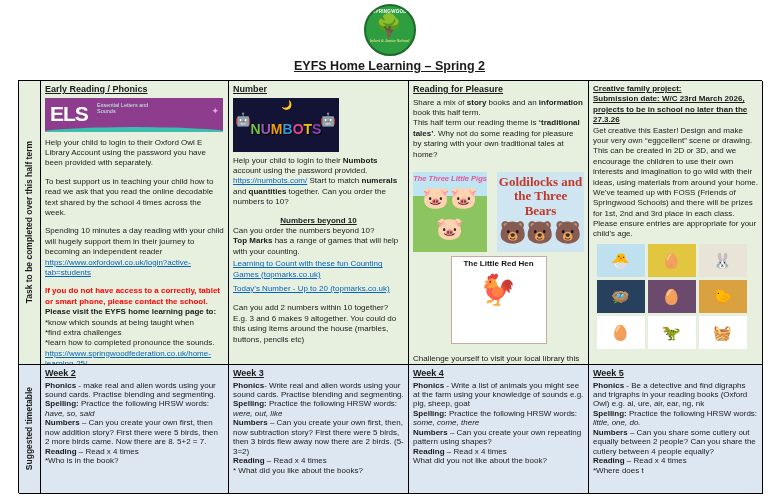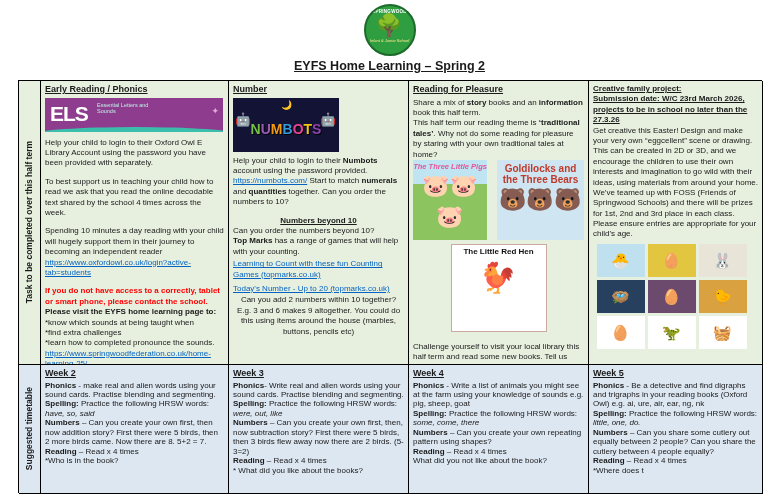--- a/index.html
+++ b/index.html
@@ -58,28 +58,28 @@
     position:relative;width:106px;height:54px;background:#131335;
     margin:1px 0 4px 0;overflow:hidden;text-align:center;
   }
   .nb-moon{position:absolute;left:48px;top:2px;font-size:9px;}
   .nb-robot{position:absolute;top:14px;font-size:13px;}
   .nb-robot.rleft{left:2px;}
   .nb-robot.rright{right:2px;}
   .nb-word{position:absolute;left:0;right:0;top:22px;font-size:14px;font-weight:bold;letter-spacing:0;}
   .nb-word span{text-shadow:1px 1px 0 #000;}
   
-  .books-row{display:flex;gap:10px;margin:0 0 2px 0;}
+  .books-row{display:flex;gap:10px;margin:12px 0 2px 0;}
   .cover{box-sizing:border-box;overflow:hidden;text-align:center;}
   .cover-title{font-weight:bold;line-height:1.1;padding-top:3px;}
   .cover-art{font-size:22px;line-height:1.4;}
   .cover.pigs{width:75px;height:80px;background:linear-gradient(#bfe4f2 30%,#8cc560 30%);}
   .cover.pigs .cover-title{color:#e5559a;font-size:7.5px;font-style:italic;}
   .cover.goldi{width:88px;height:80px;background:#cfe6f2;}
-  .cover.goldi .cover-title{color:#c0392b;font-size:10px;}
+  .cover.goldi .cover-title{color:#c0392b;font-size:13px;font-family:Liberation Serif, serif;}
   .cover.hen{width:96px;height:88px;background:#fff;border:1px solid #c9a9a0;margin:4px auto 0 auto;}
   .cover.hen .cover-title{color:#111;font-size:8px;}
   .cover.hen .cover-art{font-size:30px;filter:sepia(1) saturate(9) hue-rotate(-30deg);}
   
   .collage{display:flex;flex-wrap:wrap;gap:3px;width:158px;margin:4px auto 0 auto;}
   .tile{
     width:48px;height:33px;display:flex;align-items:center;justify-content:center;
     font-size:15px;overflow:hidden;
   }
   .t0{background:#bfe0ee;}.t1{background:#e3c63f;}.t2{background:#e9e4d8;}
@@ -133,21 +133,21 @@
       <span class="nb-robot rleft">🤖</span>
       <div class="nb-word"><span style="font-weight: bold; color: rgb(118, 192, 67);">N</span><span style="font-weight: bold; color: rgb(155, 89, 182);">U</span><span style="font-weight: bold; color: rgb(243, 156, 18);">M</span><span style="font-weight: bold; color: rgb(52, 152, 219);">B</span><span style="font-weight: bold; color: rgb(232, 67, 147);">O</span><span style="font-weight: bold; color: rgb(241, 196, 15);">T</span><span style="font-weight: bold; color: rgb(142, 68, 173);">S</span></div>
       <span class="nb-robot rright">🤖</span>
     </div>
     <div class="p tight"><span>Help your child to login to their </span><span style="font-weight: bold;">Numbots</span><span> account using the password provided. </span><span class="link">https://numbots.com/</span><span> Start to match </span><span style="font-weight: bold;">numerals</span><span> and </span><span style="font-weight: bold;">quantities</span><span> together. Can you order the numbers to 10?</span></div>
     <div class="p tight center" style="margin-top:8px;"><span style="font-weight: bold; text-decoration: underline;">Numbers beyond 10</span></div>
     <div class="p tight"><span>Can you order the numbers beyond 10?</span></div>
     <div class="p tight"><span style="font-weight: bold;">Top Marks</span><span> has a range of games that will help with your counting.</span></div>
     <div class="p tight" style="margin-top:2px;"><span class="link">Learning to Count with these fun Counting Games (topmarks.co.uk)</span></div>
     <div class="p tight" style="margin-top:4px;"><span class="link">Today's Number - Up to 20 (topmarks.co.uk)</span></div>
-    <div class="p tight" style="margin-top:1px;text-align:center;"><span>Can you add 2 numbers within 10 together? E.g. 3 and 6 makes 9 altogether. You could do this using items around the house (marbles, buttons, pencils etc)</span></div>
+    <div class="p tight" style="margin-top:9px;"><span>Can you add 2 numbers within 10 together? E.g. 3 and 6 makes 9 altogether. You could do this using items around the house (marbles, buttons, pencils etc)</span></div>
   </div>
 
   <div class="cell green">
     <div class="h">Reading for Pleasure</div>
     <div class="p tight"><span>Share a mix of </span><span style="font-weight: bold;">story</span><span> books and an </span><span style="font-weight: bold;">information</span><span> book this half term.</span></div>
     <div class="p tight"><span>This half term our reading theme is </span><span style="font-weight: bold;">‘traditional tales’</span><span>. Why not do some reading for pleasure by staring with your own traditional tales at home?</span></div>
     <div class="books-row">
       <div class="cover pigs">
         <div class="cover-title">The Three Little Pigs</div>
         <div class="cover-art">🐷🐷🐷</div>

